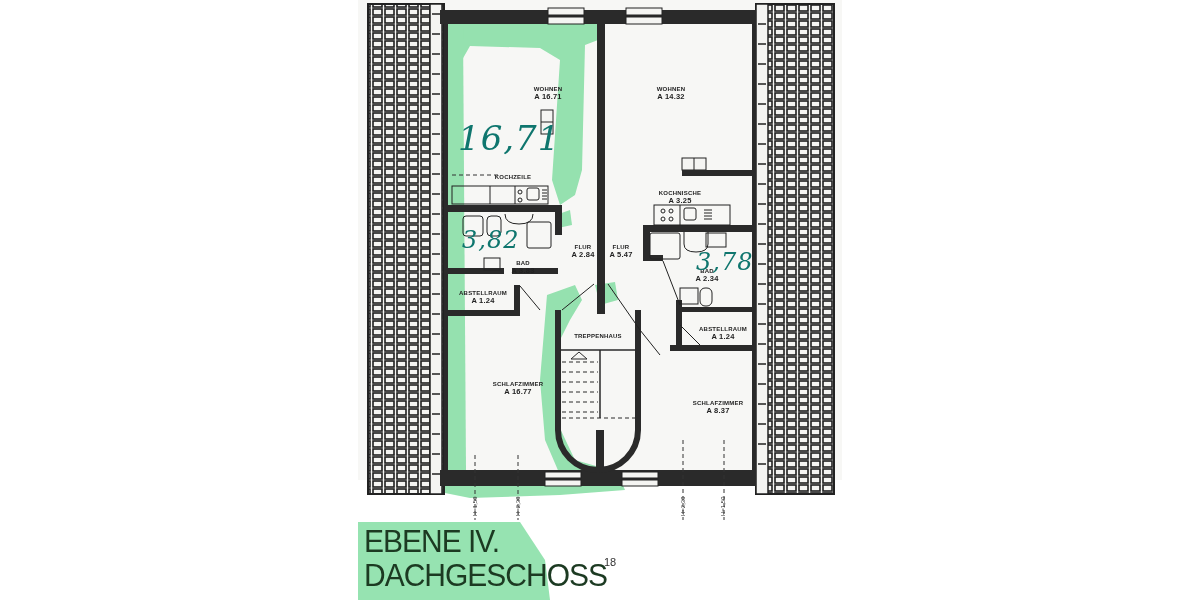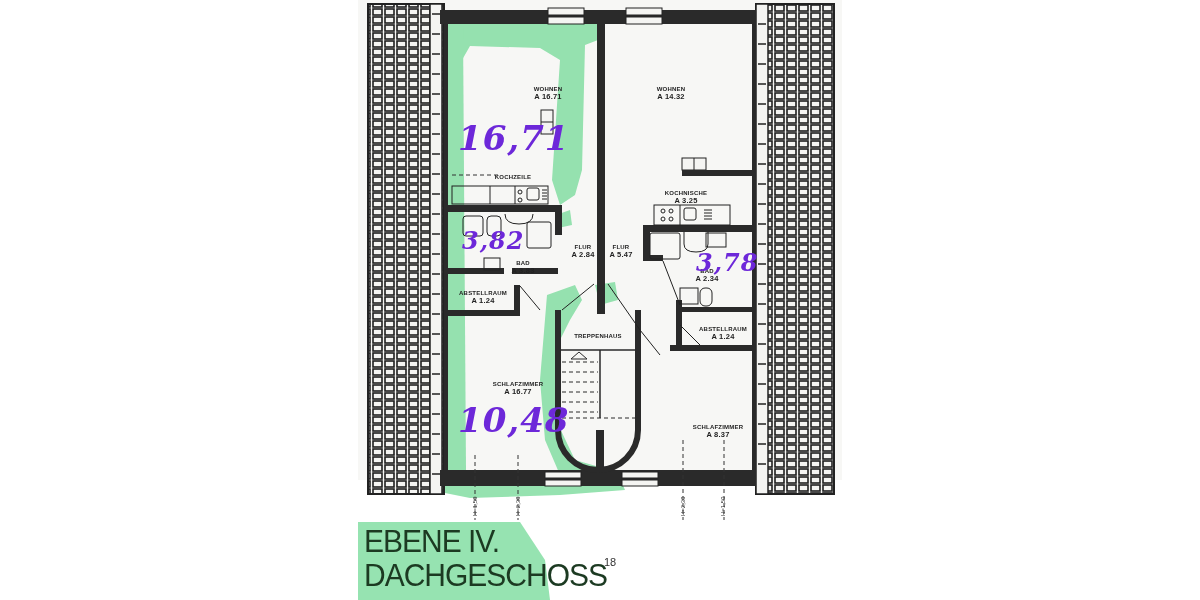--- a/index.html
+++ b/index.html
@@ -1,21 +1,21 @@
 <!DOCTYPE html>
 <html><head>
 <meta charset="utf-8">
 <style>
   html,body{margin:0;padding:0;background:#ffffff;}
   body{width:1200px;height:600px;position:relative;overflow:hidden;font-family:"Liberation Sans",sans-serif;}
   #sheet{position:absolute;left:358px;top:0;width:484px;height:480px;background:#f7f7f5;}
   svg{position:absolute;left:0;top:0;}
   .lbl{position:absolute;font-family:"Liberation Sans",sans-serif;font-size:6px;font-weight:bold;color:#222;text-align:center;line-height:7px;letter-spacing:0.2px;}
   .area{position:absolute;font-family:"Liberation Sans",sans-serif;font-size:7.5px;color:#222;text-align:center;}
-  .hand{position:absolute;font-family:"DejaVu Serif",serif;font-style:italic;font-size:34px;color:#6d28d9;letter-spacing:1px;font-weight:bold;}
+  .hand{position:absolute;font-family:"DejaVu Serif",serif;font-style:italic;font-size:34px;color:#0f766e;letter-spacing:1px;font-weight:normal;}
   .hand.sm{font-size:24px;}
   .hnote{position:absolute;font-size:6px;color:#333;transform:rotate(-90deg);transform-origin:left top;white-space:nowrap;font-family:"Liberation Sans",sans-serif;}
   .title{position:absolute;font-family:"Liberation Sans",sans-serif;font-size:30px;color:#1c3a22;letter-spacing:-1px;font-weight:normal;transform:scaleY(1.05);}
   .pageno{position:absolute;font-size:11px;color:#333;}
 </style>
 </head>
 <body>
 
 <div id="sheet">
   <svg width="484" height="600" viewBox="358 0 484 600">
@@ -189,40 +189,39 @@
     <div>SCHLAFZIMMER</div>
     <div class="area" style="position:static">A 16.77</div>
   </div>
   <div class="lbl" style="left:205px;top:333px;width:70px;">
     <div>TREPPENHAUS</div>
   </div>
   <div class="lbl" style="left:278px;top:86px;width:70px;">
     <div>WOHNEN</div>
     <div class="area" style="position:static">A 14.32</div>
   </div>
-  <div class="lbl" style="left:298px;top:190px;width:60px;">
+  <div class="lbl" style="left:292px;top:190px;width:60px;">
     <div>KOCHNISCHE</div>
     <div class="area" style="position:static">A 3.25</div>
   </div>
   <div class="lbl" style="left:334px;top:268px;width:30px;">
     <div>BAD</div>
     <div class="area" style="position:static">A 2.34</div>
   </div>
   <div class="lbl" style="left:335px;top:326px;width:60px;">
     <div>ABSTELLRAUM</div>
     <div class="area" style="position:static">A 1.24</div>
   </div>
-  <div class="lbl" style="left:322px;top:400px;width:76px;margin-top:24px;">
+  <div class="lbl" style="left:322px;top:400px;width:76px;">
     <div>SCHLAFZIMMER</div>
     <div class="area" style="position:static">A 8.37</div>
   </div>
 
   <div class="hand" style="left:100px;top:118px;">16,71</div>
   <div class="hand sm" style="left:104px;top:226px;">3,82</div>
-  <div class="hand" style="left:100px;top:400px;">10,48</div>
   <div class="hand sm" style="left:338px;top:248px;">3,78</div>
 
   <div class="hnote" style="left:114px;top:516px;">H=1,50</div>
   <div class="hnote" style="left:157px;top:516px;">H=2,30</div>
   <div class="hnote" style="left:322px;top:516px;">H=2,30</div>
   <div class="hnote" style="left:362px;top:516px;">H=1,50</div>
 
   <div class="title" style="left:6px;top:524px;">EBENE IV.</div>
   <div class="title" style="left:6px;top:558px;">DACHGESCHOSS</div>
   <div class="pageno" style="left:246px;top:556px;">18</div>

